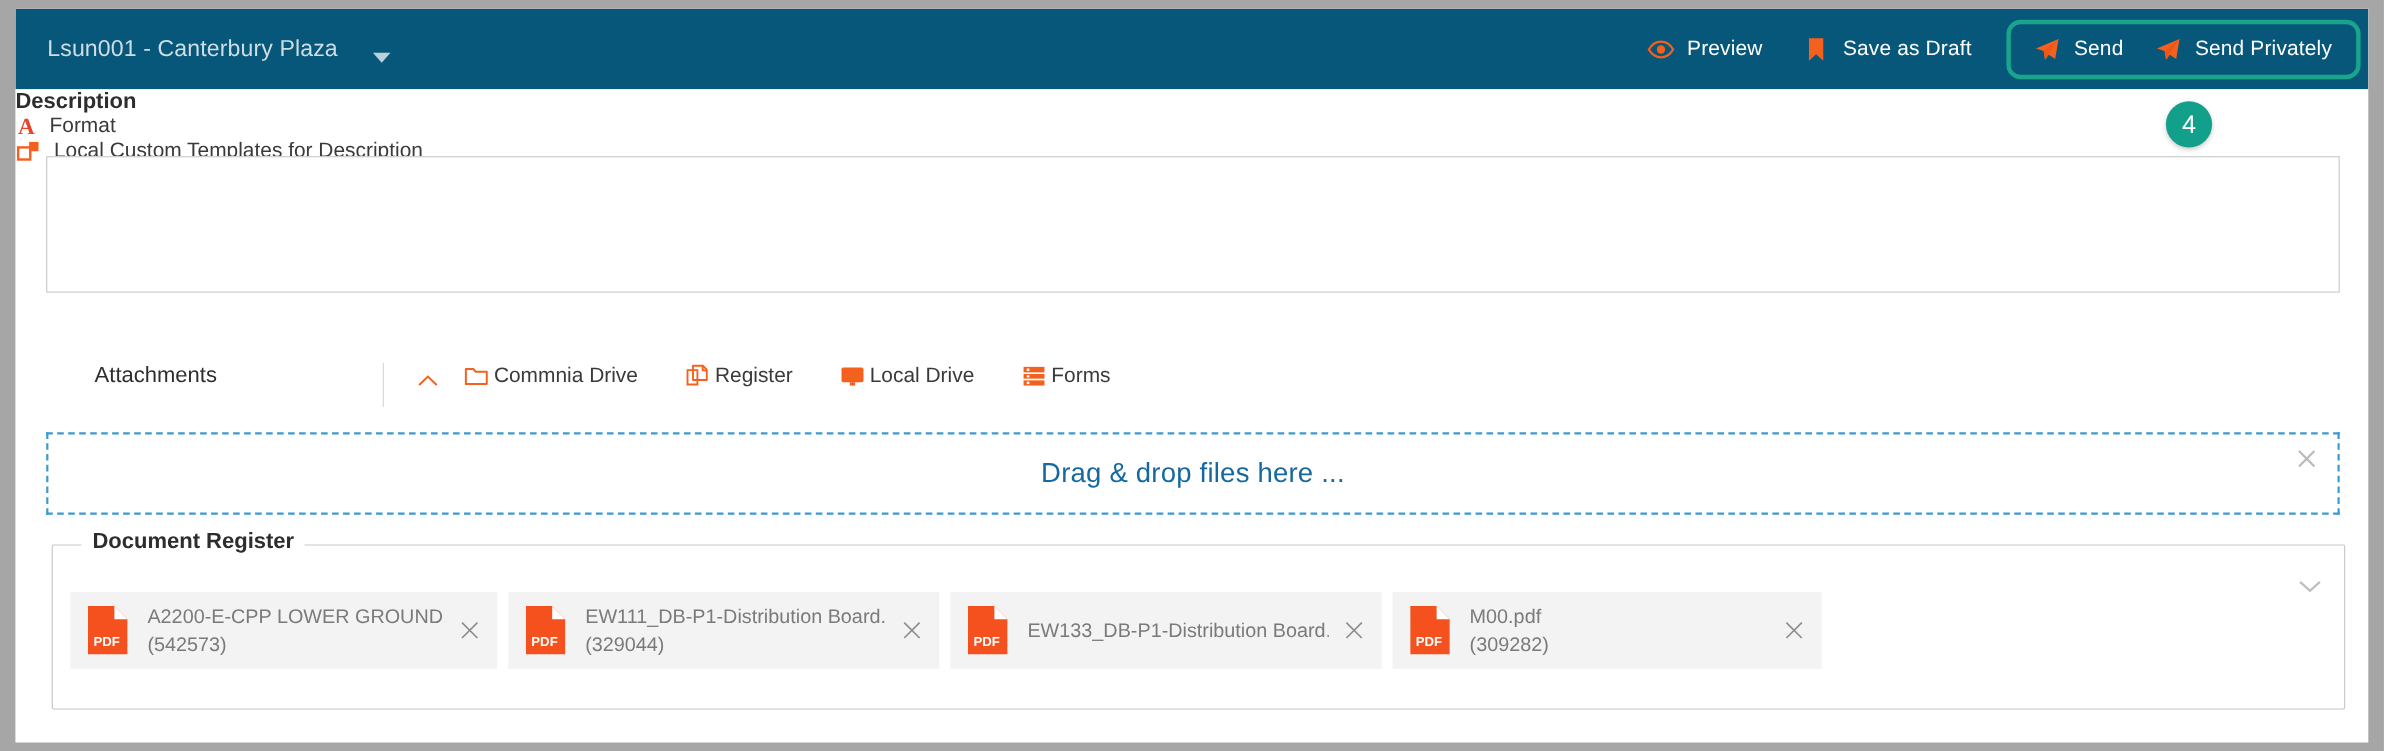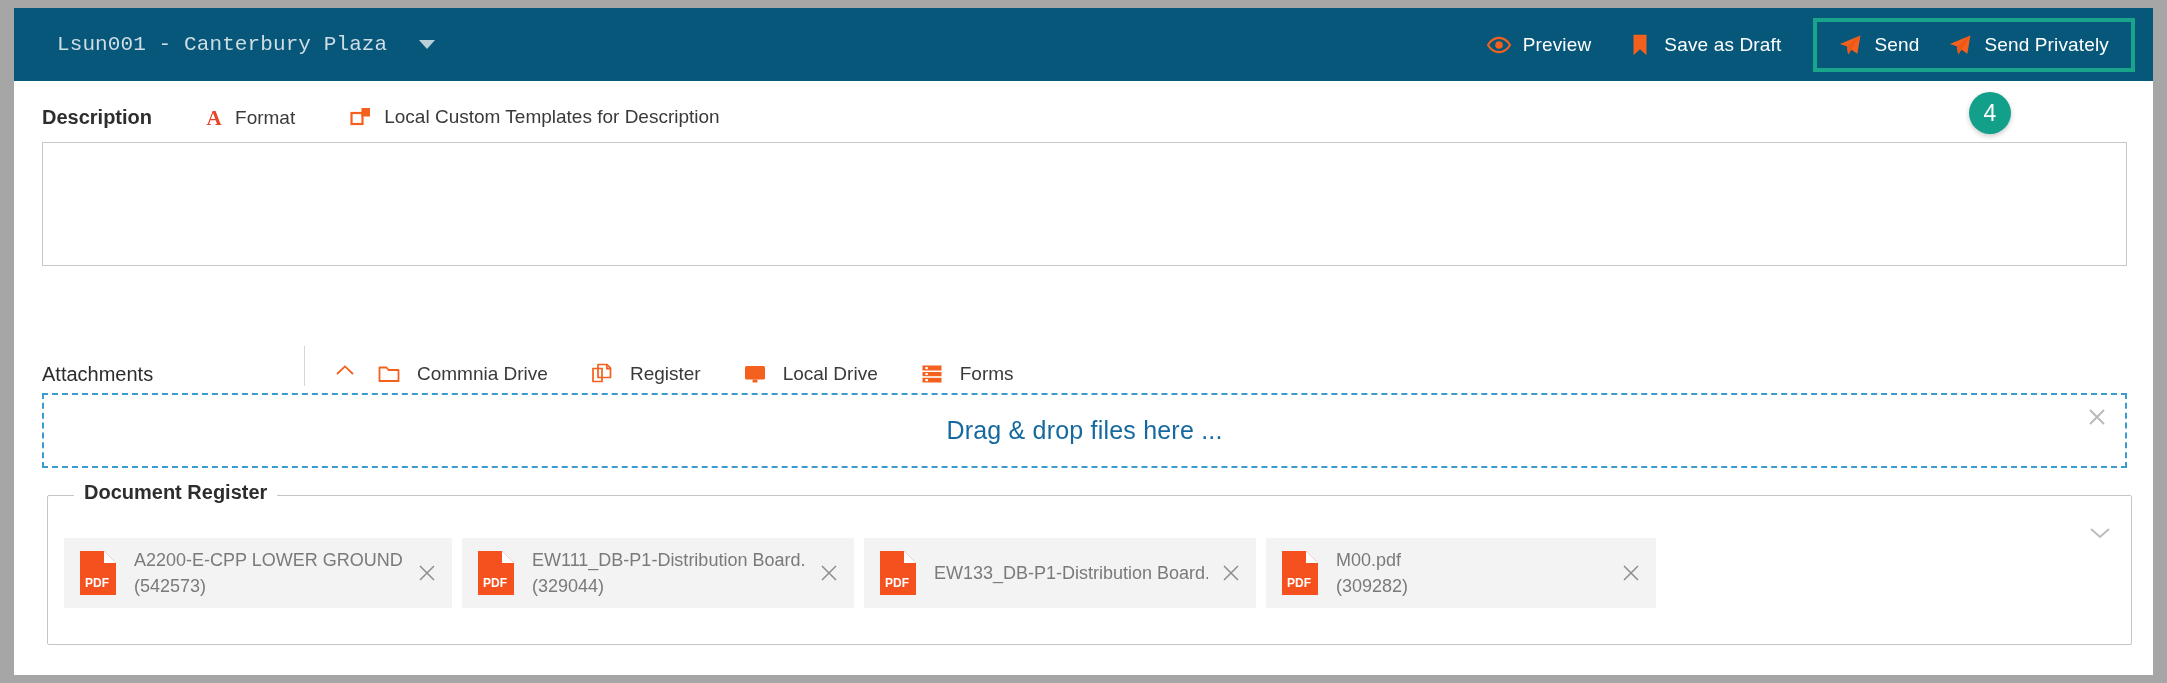--- a/index.html
+++ b/index.html
@@ -27,25 +27,24 @@
     position: absolute;
     left: 0; top: 0;
     width: 2139px;
     height: 73px;
     background: #07577a;
     display: flex;
     align-items: center;
   }
   .project-select {
     display: flex;
-    align-items: center;
-    margin-left: 43px;
+    align-items: flex-end;
+    margin-left: 29px;
     cursor: pointer;
     user-select: none;
-    font-family: Liberation Mono, monospace;
   }
   .project-name {
     color: #cfdde4;
     font-size: 21px;
     letter-spacing: .1px;
     white-space: nowrap;
   }
   .project-caret {
     margin-left: 32px;
     width: 0; height: 0;
@@ -74,24 +73,24 @@
     font-size: 19px;
     letter-spacing: .15px;
   }
   .tb-icon { width: 26px; height: 26px; display: block; flex: 0 0 auto; }
 
   
   .send-group {
     display: flex;
     align-items: center;
     border: 4px solid #19a58b;
-    border-radius: 0;
+    border-radius: 13px;
     padding: 6px 8px 6px 6px;
     margin-left: 14px;
-    margin-right: 12px;
+    margin-right: 1px;
   }
   .send-group .tb-btn { padding: 4px 14px; }
 
   
   .step-badge {
     position: absolute;
     left: 1955px;
     top: 84px;
     width: 42px; height: 42px;
     border-radius: 50%;
@@ -104,22 +103,22 @@
     box-shadow: 0 2px 5px rgba(0,0,0,.22);
     z-index: 5;
   }
 
   
   .desc-head {
     position: absolute;
     left: 0; top: 73px;
     width: 2139px; height: 48px;
     display: flex;
-    align-items: flex-end;
-    padding-left: 28px;
+    align-items: flex-start;
+    flex-direction: column;
   }
   .desc-title {
     font-size: 20px;
     font-weight: bold;
     color: #2d2d2d;
     margin-right: 52px;
   }
   .hd-btn {
     display: flex;
     align-items: center;
@@ -149,21 +148,22 @@
     border: 1px solid #c8c8c8;
     cursor: text;
   }
 
   
   .attach-row {
     position: absolute;
     left: 0; top: 322px;
     width: 2139px; height: 56px;
     display: flex;
-    align-items: flex-end;
+    align-items: flex-start;
+    padding-left: 44px;
   }
   .attach-title {
     font-size: 20px;
     color: #2d2d2d;
     margin-left: 28px;
     width: 262px;
   }
   .attach-divider {
     width: 1px;
     height: 40px;
@@ -172,21 +172,21 @@
   }
   .chev-up-btn {
     width: 40px; height: 32px;
     display: flex; align-items: center; justify-content: center;
     cursor: pointer;
     margin-right: 12px;
   }
   .at-btn {
     display: flex;
     align-items: center;
-    gap: 16px;
+    gap: 4px;
     cursor: pointer;
     margin-right: 42px;
     white-space: nowrap;
   }
   .at-btn .lbl { font-size: 19px; color: #3a3a3a; }
   .at-icon { width: 24px; height: 24px; display: block; flex: 0 0 auto; }
 
   
   .dropzone {
     position: absolute;

